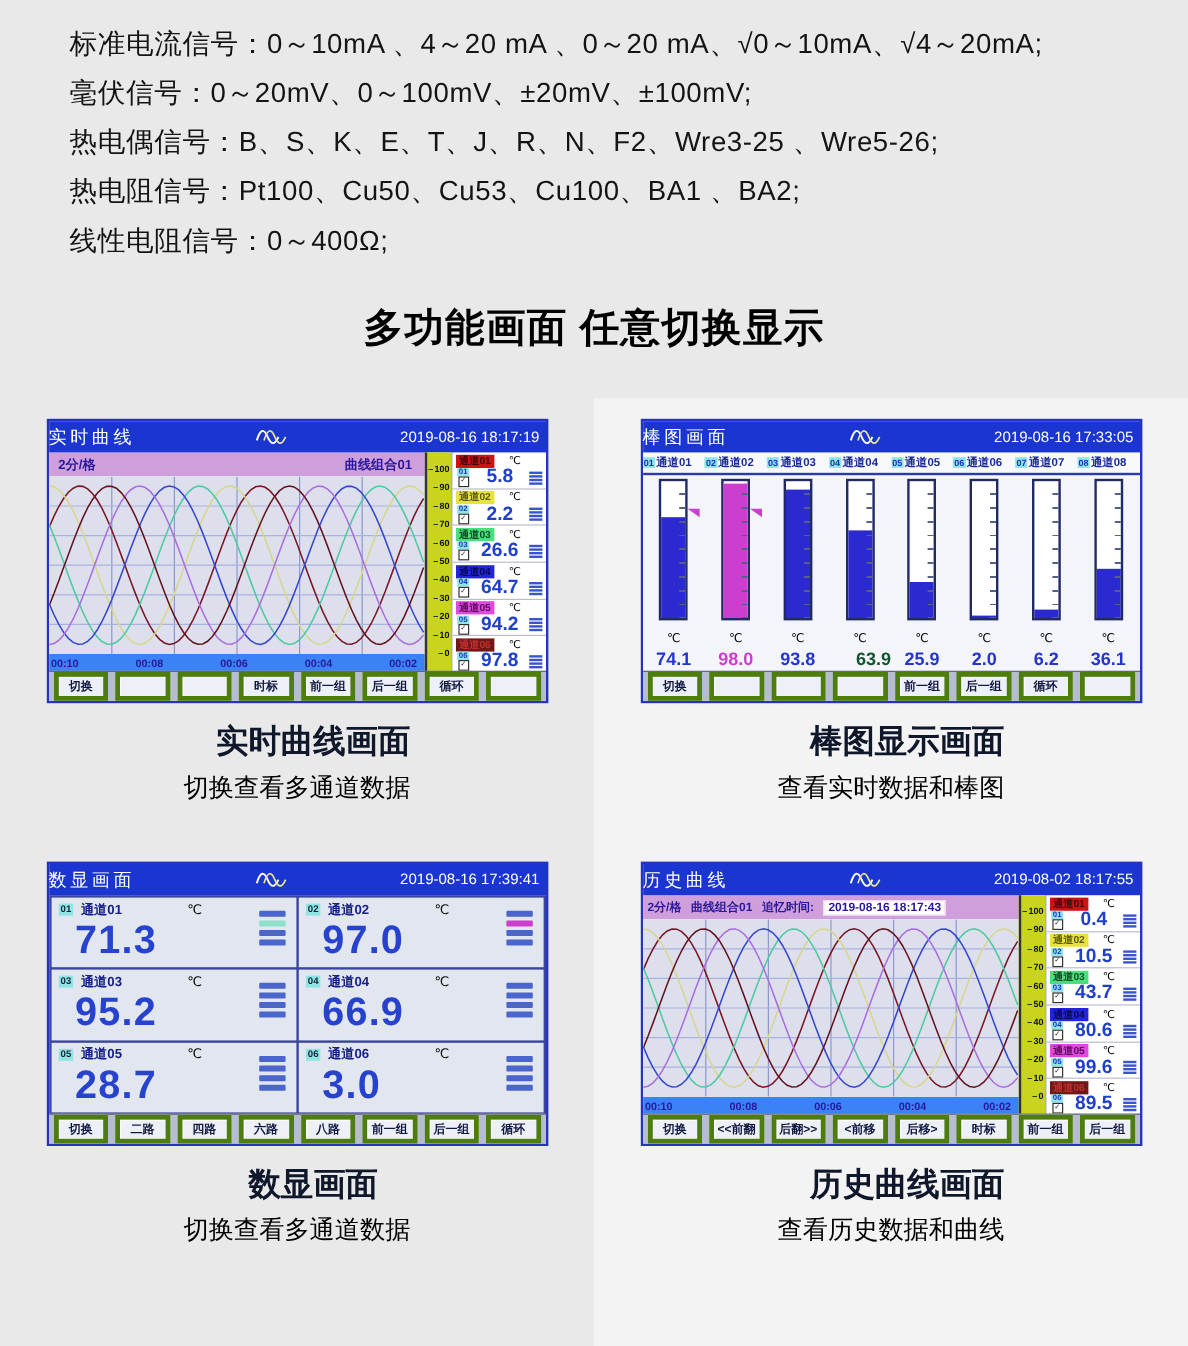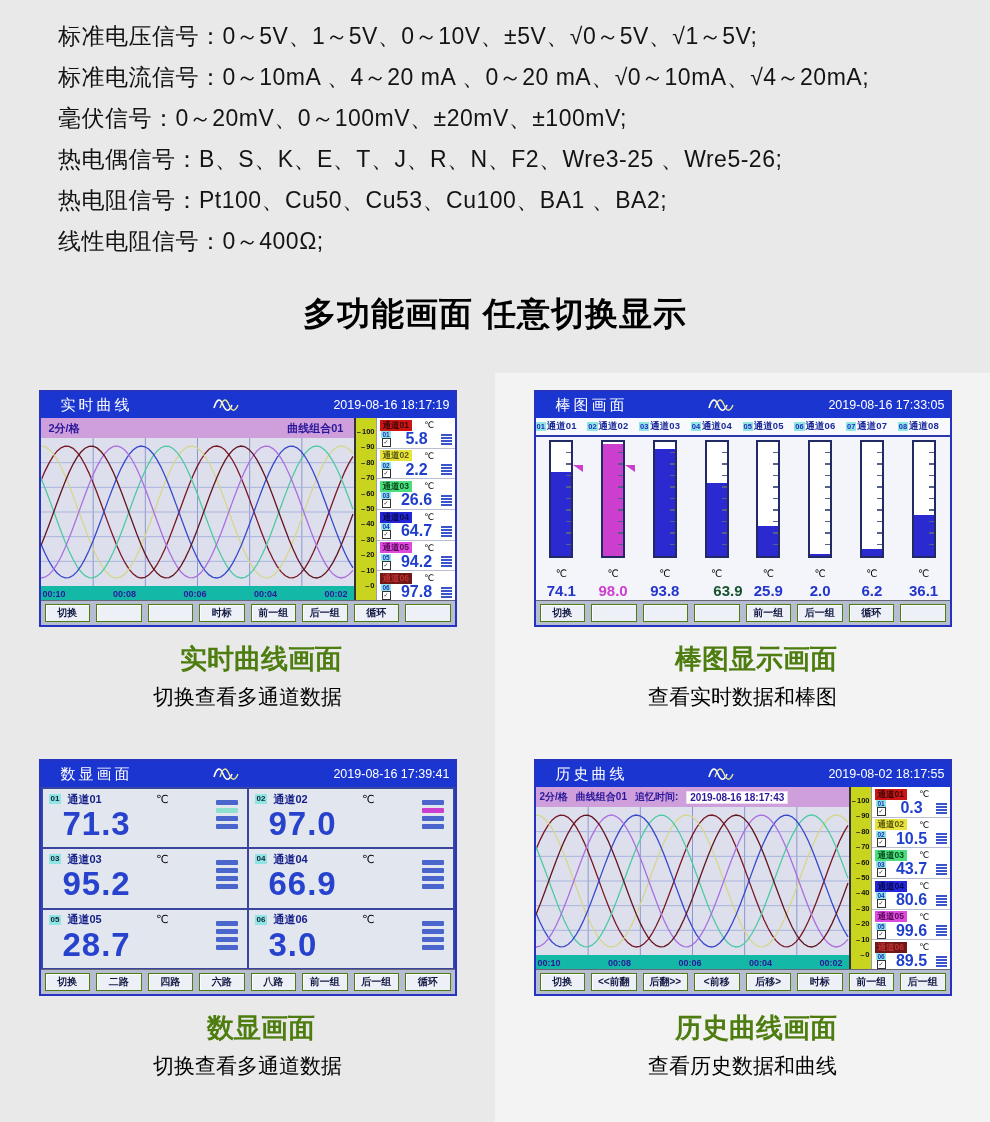--- a/index.html
+++ b/index.html
@@ -10,57 +10,57 @@
     color:#111;
   }
   
   .specs{padding:16px 0 0 58px;}
   .spec-line{font-size:23px;line-height:41px;color:#141414;letter-spacing:0.5px;}
   .heading{margin:30px 0 0;text-align:center;font-size:33px;font-weight:bold;color:#000;letter-spacing:1px;}
   
   .cols{display:flex;margin-top:36px;}
   .col{width:495px;padding-top:17px;box-sizing:border-box;}
   .col-right{background:#f3f3f3;height:1122px;}
-  .cap-title{margin-top:14px;text-align:center;font-size:27px;font-weight:bold;color:#4d7c0f;margin-left:27px;}
+  .cap-title{margin-top:14px;text-align:center;font-size:27px;font-weight:bold;color:#0f172a;margin-left:27px;}
   .cap-sub{margin-top:6px;text-align:center;font-size:21px;color:#000;}
   .device-wrap2{margin-top:48px;}
   
   .device{width:418px;height:237px;margin:0 auto;box-sizing:border-box;border:2px solid #2633c0;background:#fff;position:relative;}
   .titlebar{height:26px;background:#1b36d0;display:flex;align-items:center;position:relative;color:#fff;}
-  .tb-title{font-size:15px;letter-spacing:3px;padding-left:20px;font-weight:500;white-space:nowrap;}
+  .tb-title{font-size:15px;letter-spacing:3px;padding-left:0;font-weight:500;white-space:nowrap;}
   .tb-logo{position:absolute;left:45%;transform:translateX(-50%);top:5px;}
   .tb-dt{margin-left:auto;font-size:12.5px;font-weight:normal;padding-right:5px;white-space:nowrap;}
   
   .cd-body{display:flex;height:183px;}
   .cd-main{width:313px;display:flex;flex-direction:column;}
   .cd-sub{height:20px;background:#cf9fdc;color:#2a189a;font-weight:bold;font-size:11px;display:flex;align-items:center;padding:0 10px 0 8px;justify-content:space-between;}
   .cd-sub.history{font-size:10px;justify-content:flex-start;gap:8px;padding:0 4px;}
   .recall-box{border:1px solid #efd8f4;background:#ffffff;padding:0 3px;color:#2a189a;font-weight:bold;}
   .cd-plot{height:148px;position:relative;background:#dde0ec;overflow:hidden;}
   .cd-plot svg{position:absolute;left:0;top:0;width:100%;height:100%;}
-  .cd-time{height:15px;background:#14b8a6;color:#2a189a;font-size:9px;font-weight:bold;display:flex;justify-content:space-between;align-items:center;padding:0 6px 0 2px;}
+  .cd-time{height:15px;background:#3b82f6;color:#2a189a;font-size:9px;font-weight:bold;display:flex;justify-content:space-between;align-items:center;padding:0 6px 0 2px;}
   .cd-scale{width:22px;background:#c9d41e;position:relative;border-left:2px solid #333;box-sizing:border-box;}
   .sc-tick{position:absolute;right:1px;font-size:7.5px;font-weight:bold;color:#111;line-height:8px;white-space:nowrap;}
   .sc-tick::before{content:"–";margin-right:1px;}
   .cd-channels{flex:1;background:#fff;display:flex;flex-direction:column;border-left:1px solid #99a;}
   .ch-entry{flex:1;border-bottom:1px solid #b9bdd0;padding:1px 2px 0 3px;box-sizing:border-box;}
   .ch-entry:last-child{border-bottom:none;}
   .ch-r1{display:flex;align-items:center;height:12px;}
   .ch-label{font-size:8.5px;font-weight:bold;padding:0 3px;line-height:11px;white-space:nowrap;}
   .ch-unit{font-size:9px;color:#000;margin-left:12px;}
   .ch-r2{display:flex;align-items:center;height:16px;}
   .ch-left{display:flex;flex-direction:column;align-items:center;width:13px;}
   .ch-id{font-size:6.5px;font-weight:bold;color:#1b2fc0;background:#8fe4e4;line-height:7px;padding:0 1px;}
   .ch-cb{width:7px;height:7px;border:1px solid #333;background:#fff;font-size:6px;line-height:7px;color:#222;text-align:center;}
   .ch-val{flex:1;text-align:center;font-size:16px;font-weight:bold;color:#2040cc;}
   .ch-menu{width:11px;display:flex;flex-direction:column;gap:1px;margin-right:1px;}
   .ch-menu i{display:block;height:2px;background:#3a55cc;}
   
   .btnbar{position:absolute;bottom:0;left:0;right:0;height:24px;background:#b7bdd0;border-top:1px solid #667;display:flex;align-items:center;padding:0 4px;gap:6px;}
-  .btn{flex:1;height:16px;background:#eef0f8;border:1px solid #4d7c0f;box-shadow:inset 1px 1px 0 #fff;font-size:10px;font-weight:bold;color:#101840;display:flex;align-items:center;justify-content:center;white-space:nowrap;overflow:hidden;}
+  .btn{flex:1;height:16px;background:#eef0f8;border:4px solid #4d7c0f;box-shadow:inset 1px 1px 0 #fff;font-size:10px;font-weight:bold;color:#101840;display:flex;align-items:center;justify-content:center;white-space:nowrap;overflow:hidden;}
   
   .bg-body{height:183px;display:flex;flex-direction:column;background:#f4f5fa;}
   .bg-labels{height:17px;display:flex;border-bottom:2px solid #2a3aaa;background:#f8f9fd;align-items:center;}
   .bg-lab{flex:1;display:flex;align-items:center;justify-content:flex-start;font-size:9.5px;color:#1a2a9a;font-weight:bold;white-space:nowrap;}
   .bg-pre{font-size:7.5px;background:#8fe4e4;color:#1b2fc0;padding:0 1px;line-height:9px;margin-right:1px;}
   .bg-bars{flex:1;display:flex;}
   .bg-col{flex:1;display:flex;flex-direction:column;align-items:center;}
   .bar-outline{width:24px;height:118px;border:2px solid #222a66;background:#fff;position:relative;margin-top:3px;box-sizing:border-box;}
   .bar-outline::after{content:"";position:absolute;right:0;top:0;bottom:0;width:5px;
     background:repeating-linear-gradient(to bottom,transparent 0 10px,#55608a 10px 11.5px);}
@@ -78,21 +78,20 @@
   .dg-name{font-size:11px;font-weight:bold;color:#16208a;}
   .dg-unit{font-size:11px;color:#000;position:absolute;left:56%;}
   .dg-val{font-size:33px;font-weight:bold;color:#2742cc;line-height:36px;padding-left:14px;letter-spacing:1px;}
   .dg-bars{position:absolute;right:9px;top:11px;display:flex;flex-direction:column;gap:3px;}
   .dg-bars i{width:22px;height:5px;border-radius:1px;display:block;}
 </style>
 </head>
 <body>
 
 <section class="specs">
-  <div class="spec-line">标准电压信号：0～5V、1～5V、0～10V、±5V、√0～5V、√1～5V;</div>
   <div class="spec-line">标准电流信号：0～10mA 、4～20 mA 、0～20 mA、√0～10mA、√4～20mA;</div>
   <div class="spec-line">毫伏信号：0～20mV、0～100mV、±20mV、±100mV;</div>
   <div class="spec-line">热电偶信号：B、S、K、E、T、J、R、N、F2、Wre3-25 、Wre5-26;</div>
   <div class="spec-line">热电阻信号：Pt100、Cu50、Cu53、Cu100、BA1 、BA2;</div>
   <div class="spec-line">线性电阻信号：0～400Ω;</div>
 </section>
 
 <h1 class="heading">多功能画面 任意切换显示</h1>
 
 <div class="cols">
@@ -586,21 +585,21 @@
               <div class="ch-entry">
                 <div class="ch-r1">
                   <span class="ch-label" style="background: rgb(204, 20, 20); color: rgb(58, 8, 8);">通道01</span>
                   <span class="ch-unit">℃</span>
                 </div>
                 <div class="ch-r2">
                   <span class="ch-left">
                     <span class="ch-id">01</span>
                     <span class="ch-cb">✓</span>
                   </span>
-                  <span class="ch-val">0.3</span>
+                  <span class="ch-val">0.4</span>
                   <span class="ch-menu">
                     <i></i>
                     <i></i>
                     <i></i>
                     <i></i>
                   </span>
                 </div>
               </div>
               <div class="ch-entry">
                 <div class="ch-r1">

